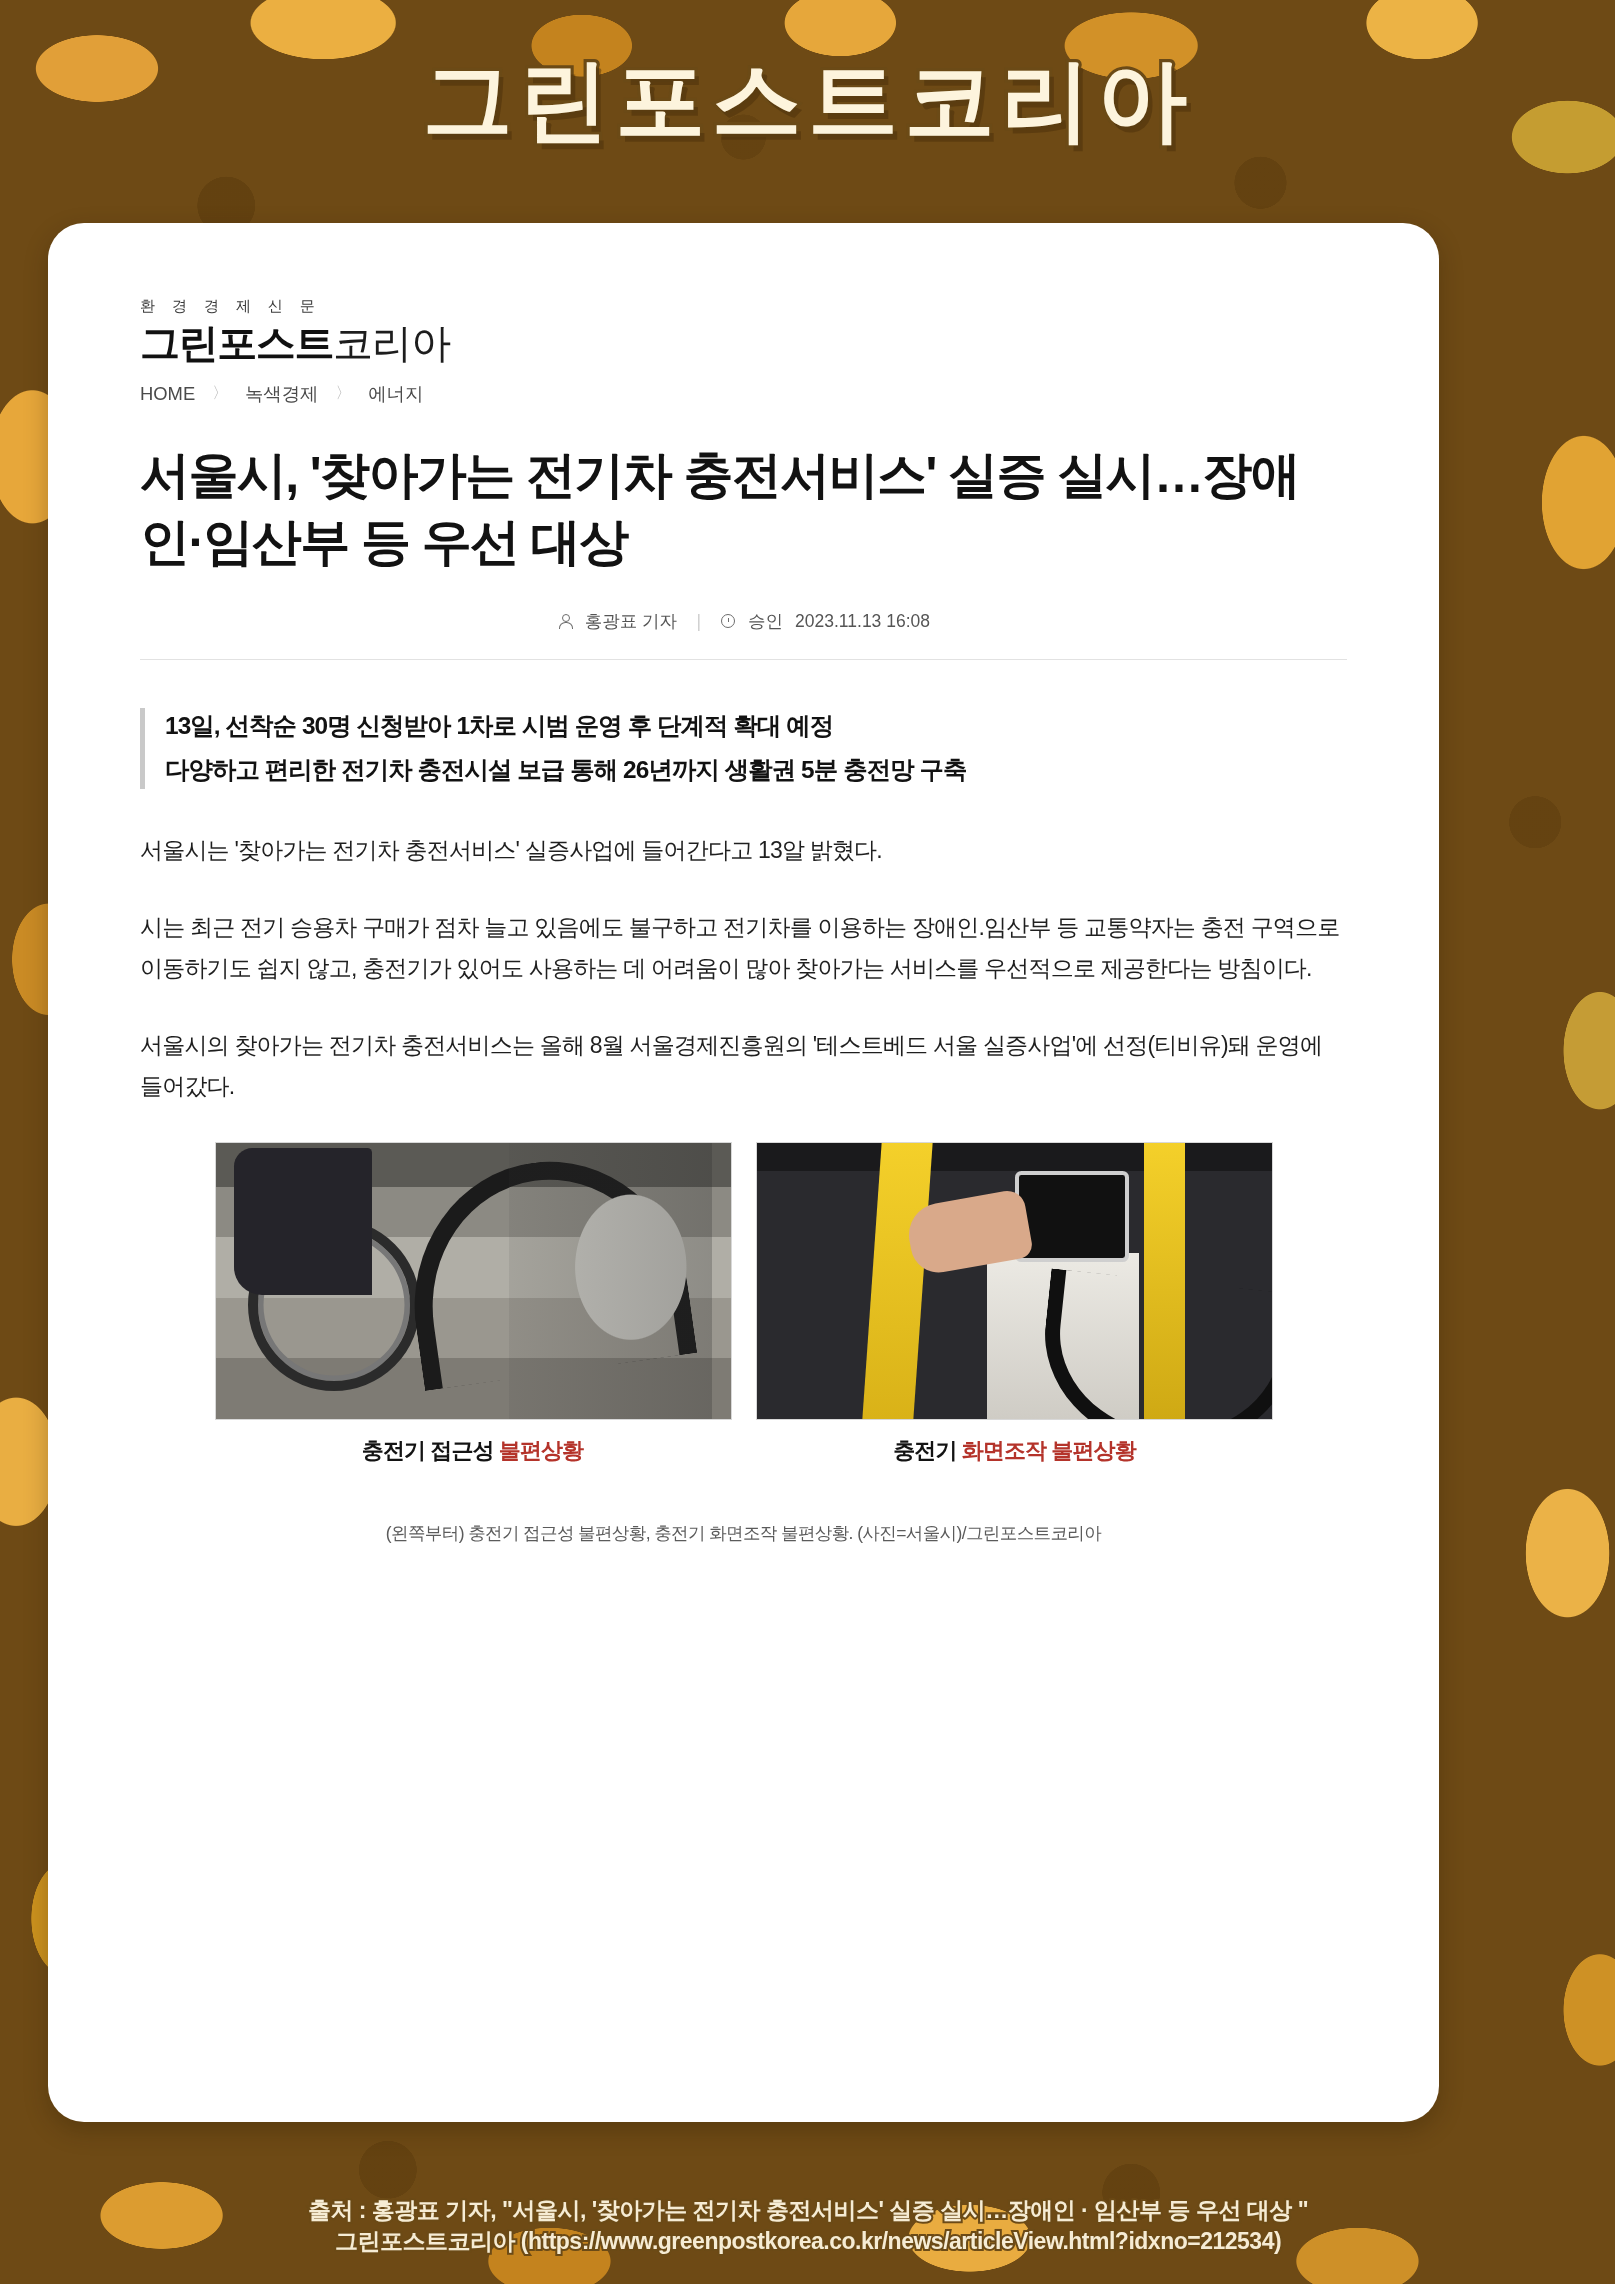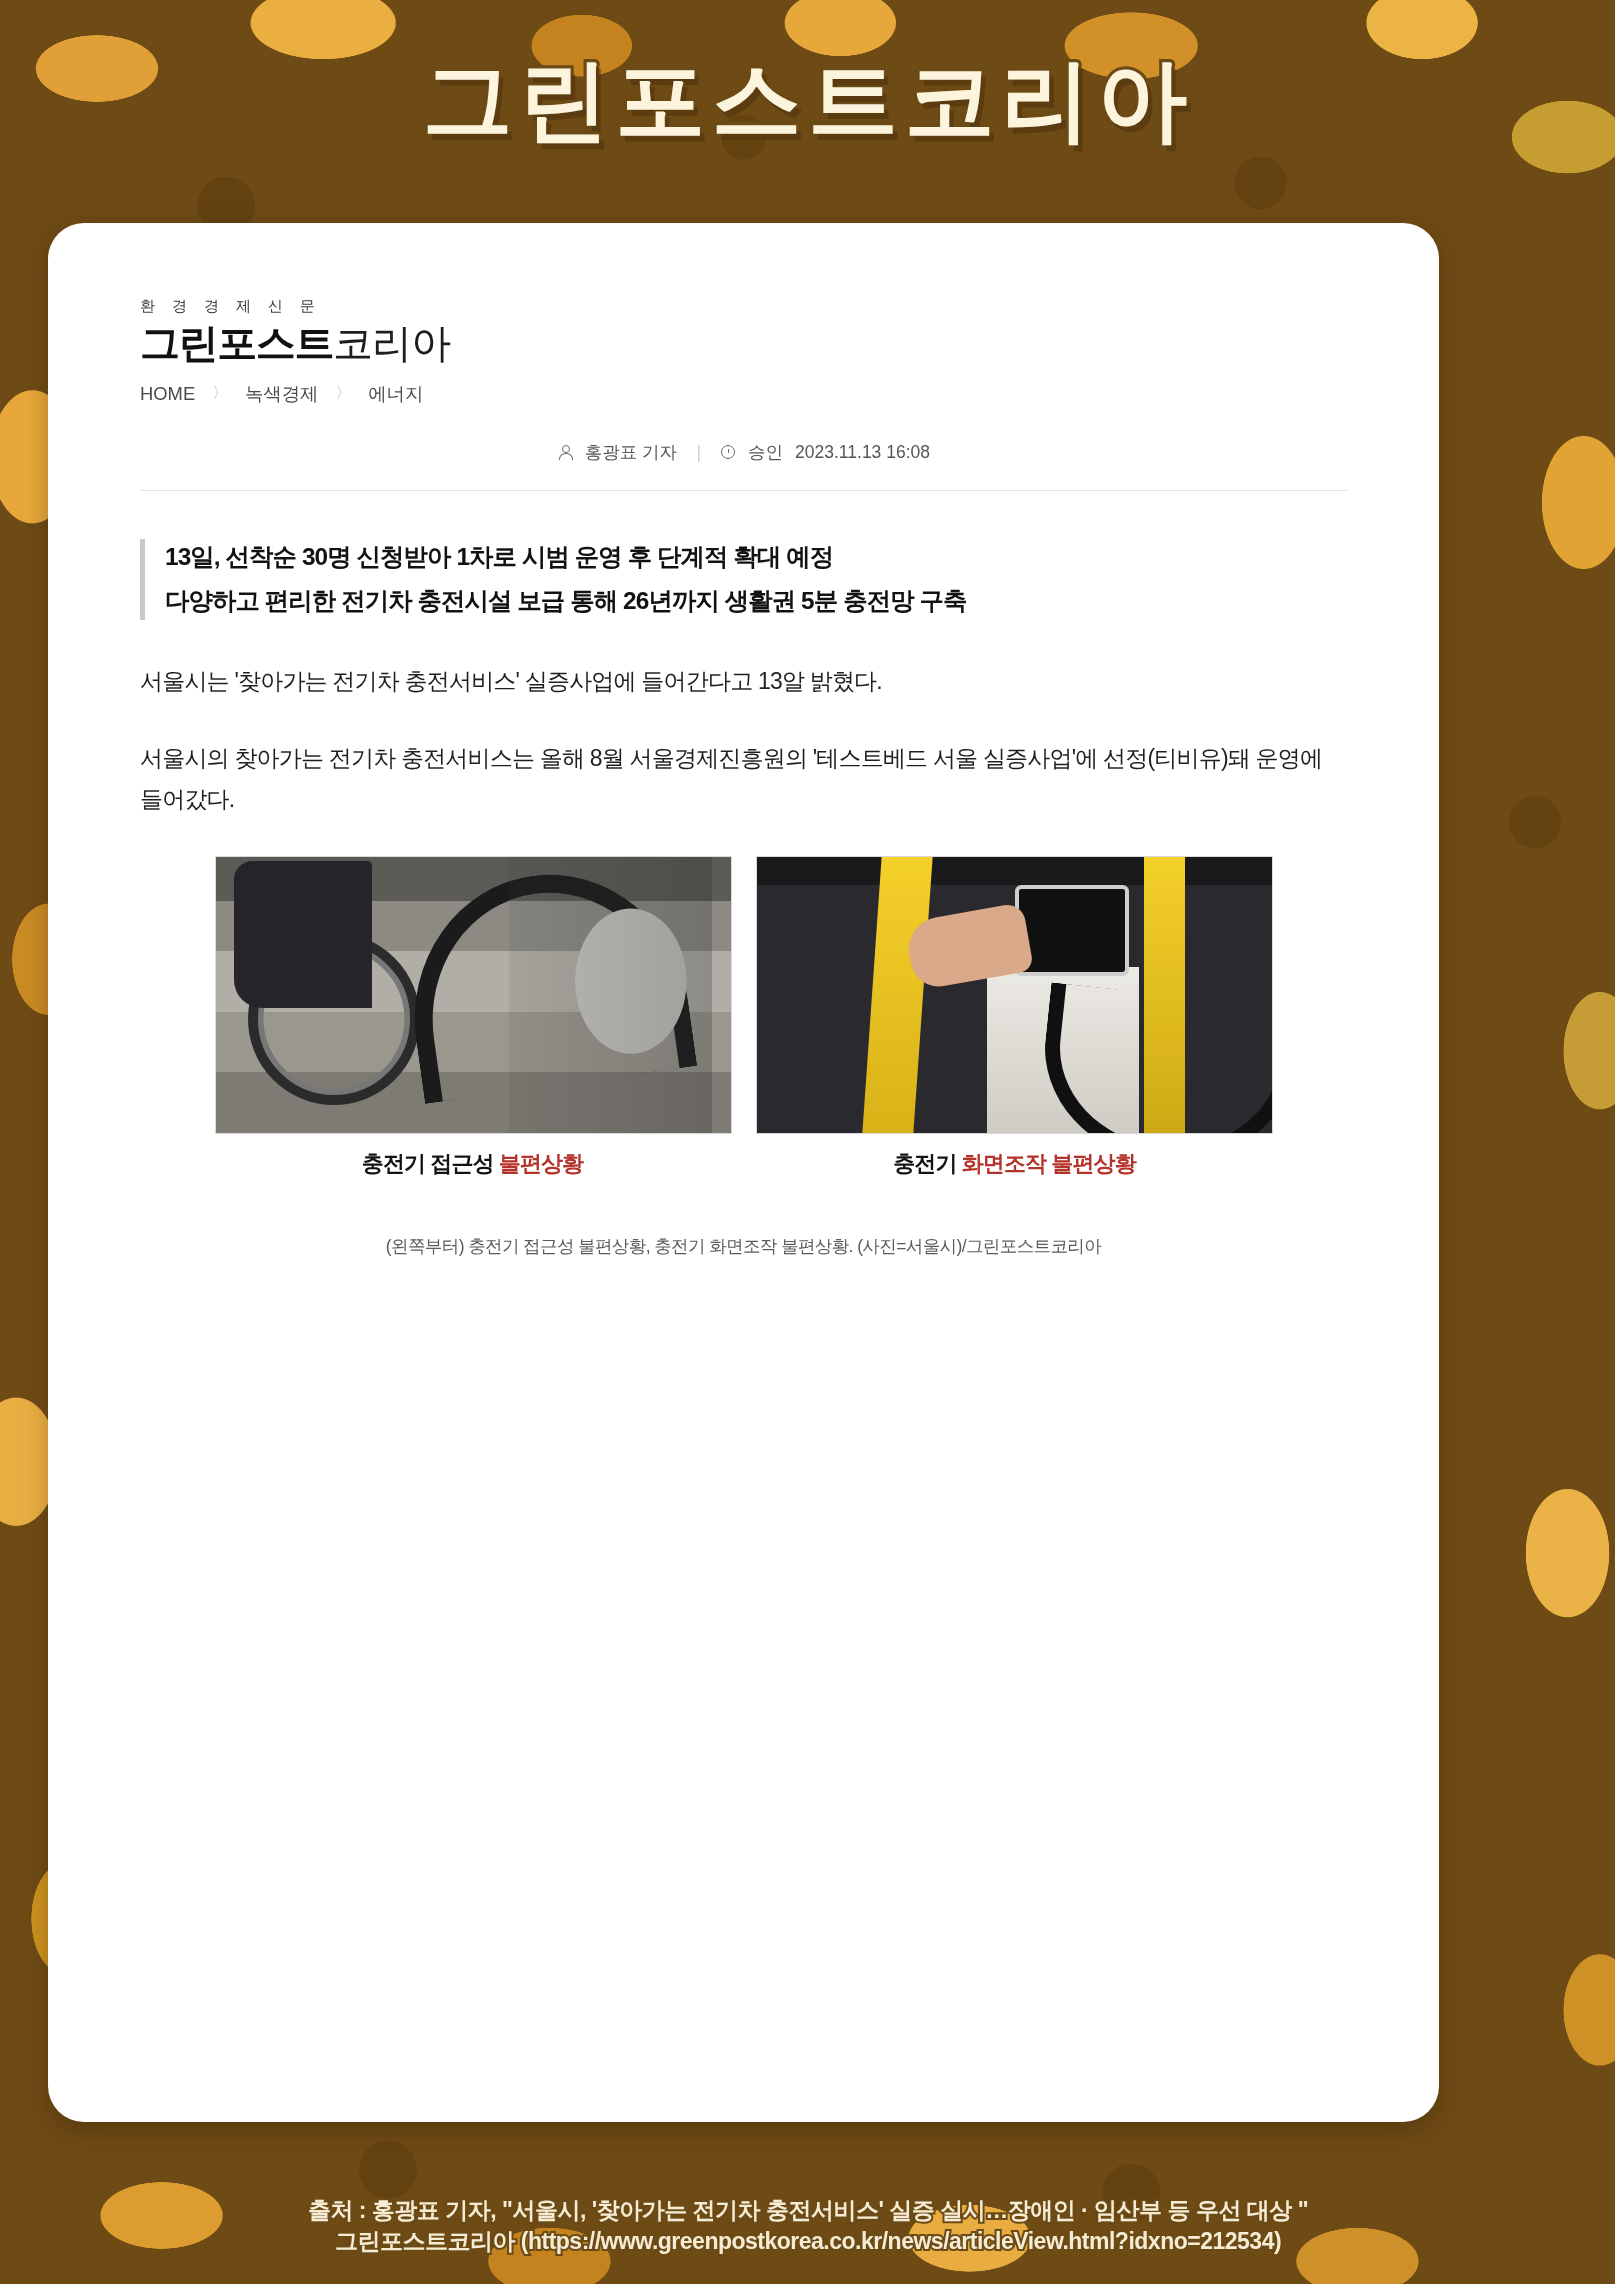--- a/index.html
+++ b/index.html
@@ -406,39 +406,41 @@
     </div>
 
     <div class="breadcrumb">
       <span>HOME</span>
       <span class="sep">〉</span>
       <span>녹색경제</span>
       <span class="sep">〉</span>
       <span>에너지</span>
     </div>
 
+    <h1 class="headline">서울시, '찾아가는 전기차 충전서비스' 실증 실시…장애인·임산부 등 우선 대상</h1>
 
     <div class="byline">
       <span class="mini-icon icon-person"></span>
       <span>홍광표 기자</span>
       <span class="divider">|</span>
       <span class="mini-icon icon-clock"></span>
       <span>승인</span>
       <span>2023.11.13 16:08</span>
     </div>
 
     <div class="rule"></div>
 
     <div class="summary">
       <p>13일, 선착순 30명 신청받아 1차로 시범 운영 후 단계적 확대 예정</p>
       <p>다양하고 편리한 전기차 충전시설 보급 통해 26년까지 생활권 5분 충전망 구축</p>
     </div>
 
     <div class="body-copy">
       <p>서울시는 '찾아가는 전기차 충전서비스' 실증사업에 들어간다고 13알 밝혔다.</p>
+      <p>시는 최근 전기 승용차 구매가 점차 늘고 있음에도 불구하고 전기차를 이용하는 장애인.임산부 등 교통약자는 충전 구역으로 이동하기도 쉽지 않고, 충전기가 있어도 사용하는 데 어려움이 많아 찾아가는 서비스를 우선적으로 제공한다는 방침이다.</p>
       <p>서울시의 찾아가는 전기차 충전서비스는 올해 8월 서울경제진흥원의 '테스트베드 서울 실증사업'에 선정(티비유)돼 운영에 들어갔다.</p>
     </div>
 
     <div class="figure">
       <div class="photo-row">
         <div class="photo photo-left">
           <div class="person"></div>
           <div class="hose"></div>
         </div>
         <div class="photo photo-right">

